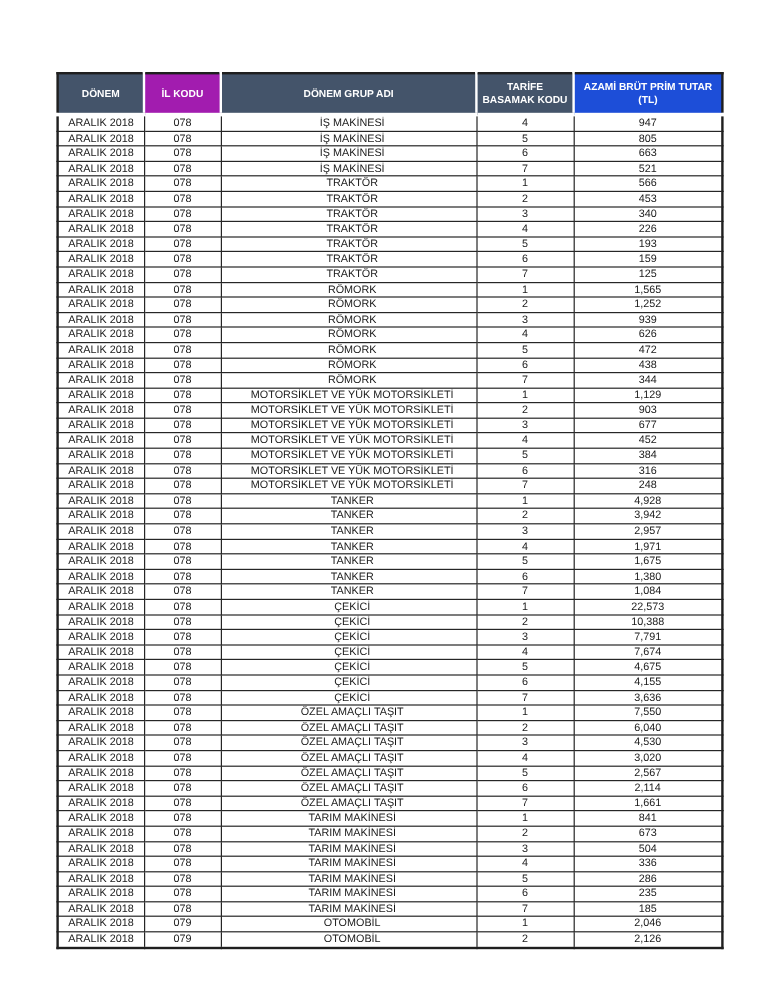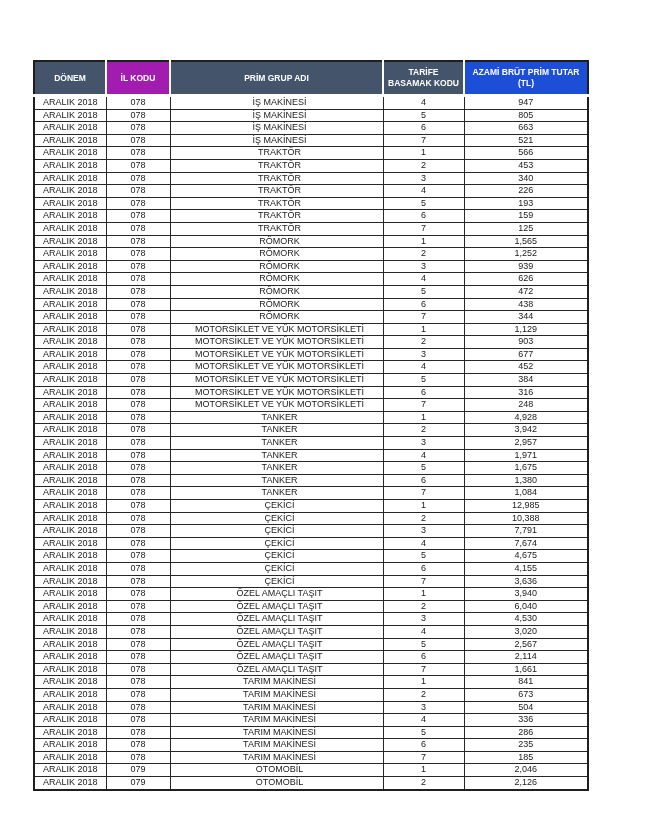--- a/index.html
+++ b/index.html
@@ -10,21 +10,21 @@
   .page {
     position: relative;
     width: 649px;
     height: 840px;
     background: #ffffff;
     font-family: "Liberation Sans", sans-serif;
     overflow: hidden;
   }
   table.tariff {
     position: absolute;
-    left: 33px;
+    left: 47px;
     top: 60px;
     border-collapse: collapse;
     table-layout: fixed;
     width: 556px;
     border: 2px solid #1f1f1f;
   }
   table.tariff col.c-donem   { width: 72px; }
   table.tariff col.c-ilkodu  { width: 64px; }
   table.tariff col.c-arac    { width: 213px; }
   table.tariff col.c-basamak { width: 81px; }
@@ -70,21 +70,21 @@
       <col class="c-donem">
       <col class="c-ilkodu">
       <col class="c-arac">
       <col class="c-basamak">
       <col class="c-prim">
     </colgroup>
     <thead>
       <tr>
         <th style="background: rgb(68, 84, 106); color: rgb(255, 255, 255);">DÖNEM</th>
         <th style="background: #a21caf; color: rgb(255, 255, 255);">İL KODU</th>
-        <th style="background: rgb(68, 84, 106); color: rgb(255, 255, 255);">PRİM GRUP ADI</th>
+        <th style="background: rgb(68, 84, 106); color: rgb(255, 255, 255);">DÖNEM GRUP ADI</th>
         <th style="background: rgb(68, 84, 106); color: rgb(255, 255, 255);">TARİFE BASAMAK KODU</th>
         <th style="background: #1d4ed8; color: rgb(255, 255, 255);">AZAMİ BRÜT PRİM TUTAR (TL)</th>
       </tr>
     </thead>
     <tbody>
         <tr>
           <td>ARALIK 2018</td>
           <td>078</td>
           <td class="left">İŞ MAKİNESİ</td>
           <td>4</td>
@@ -305,21 +305,21 @@
           <td>078</td>
           <td class="left">TANKER</td>
           <td>7</td>
           <td>1,084</td>
         </tr>
         <tr>
           <td>ARALIK 2018</td>
           <td>078</td>
           <td class="left">ÇEKİCİ</td>
           <td>1</td>
-          <td>12,985</td>
+          <td>22,573</td>
         </tr>
         <tr>
           <td>ARALIK 2018</td>
           <td>078</td>
           <td class="left">ÇEKİCİ</td>
           <td>2</td>
           <td>10,388</td>
         </tr>
         <tr>
           <td>ARALIK 2018</td>
@@ -354,21 +354,21 @@
           <td>078</td>
           <td class="left">ÇEKİCİ</td>
           <td>7</td>
           <td>3,636</td>
         </tr>
         <tr>
           <td>ARALIK 2018</td>
           <td>078</td>
           <td class="left">ÖZEL AMAÇLI TAŞIT</td>
           <td>1</td>
-          <td>3,940</td>
+          <td>7,550</td>
         </tr>
         <tr>
           <td>ARALIK 2018</td>
           <td>078</td>
           <td class="left">ÖZEL AMAÇLI TAŞIT</td>
           <td>2</td>
           <td>6,040</td>
         </tr>
         <tr>
           <td>ARALIK 2018</td>

